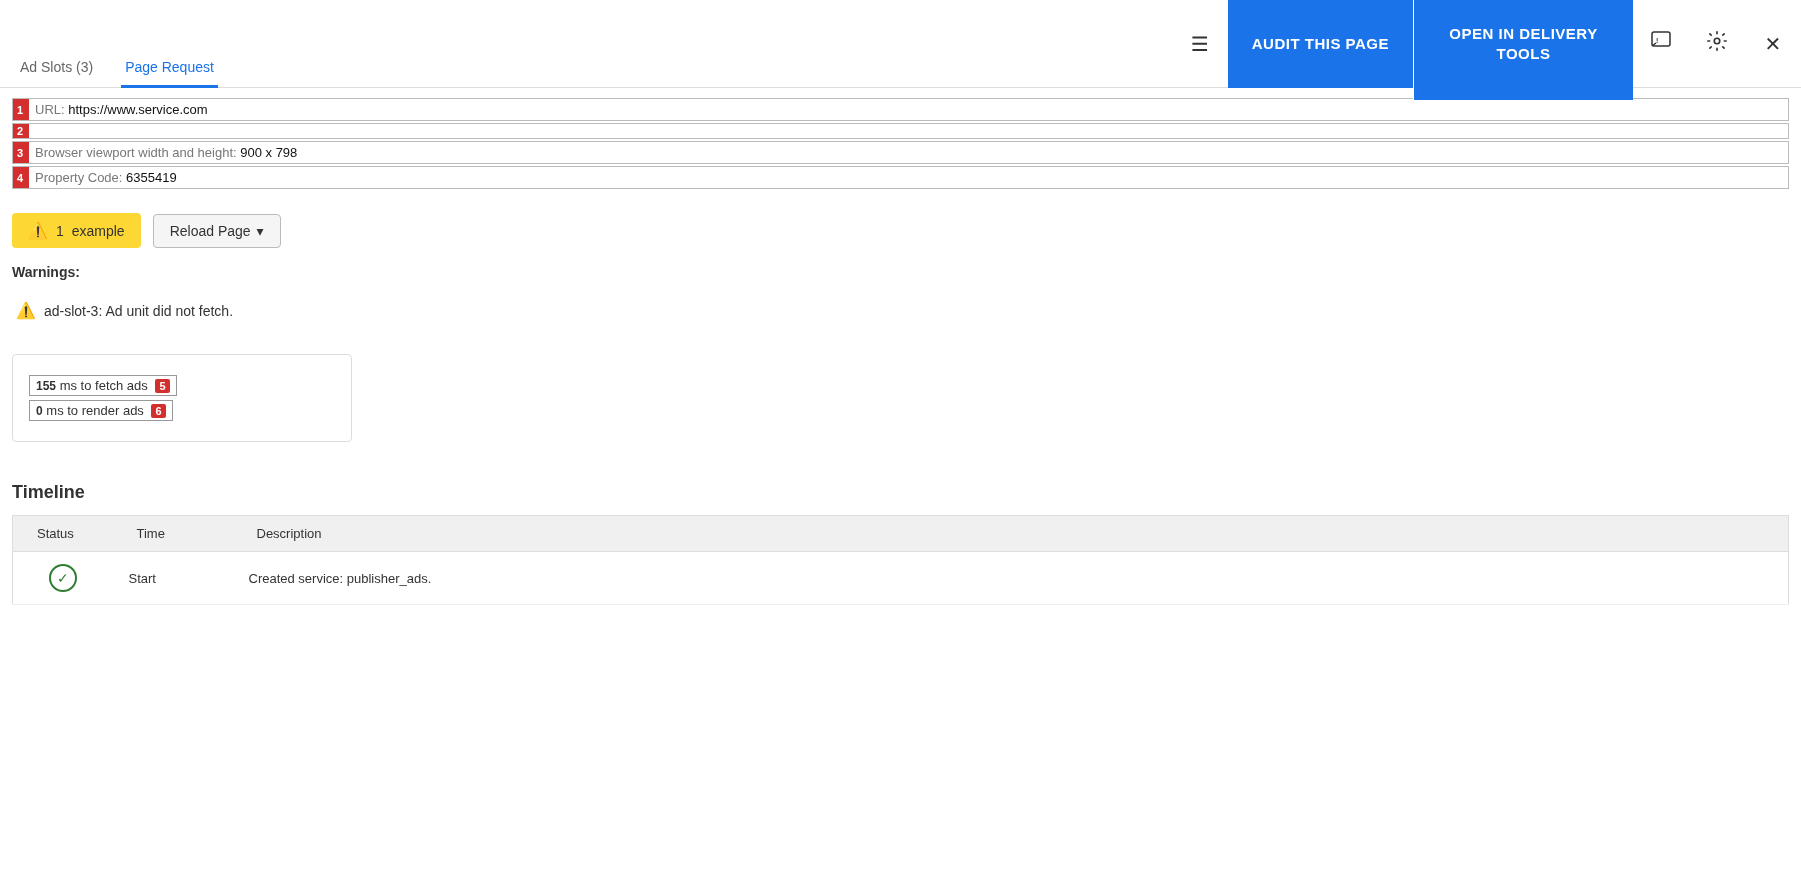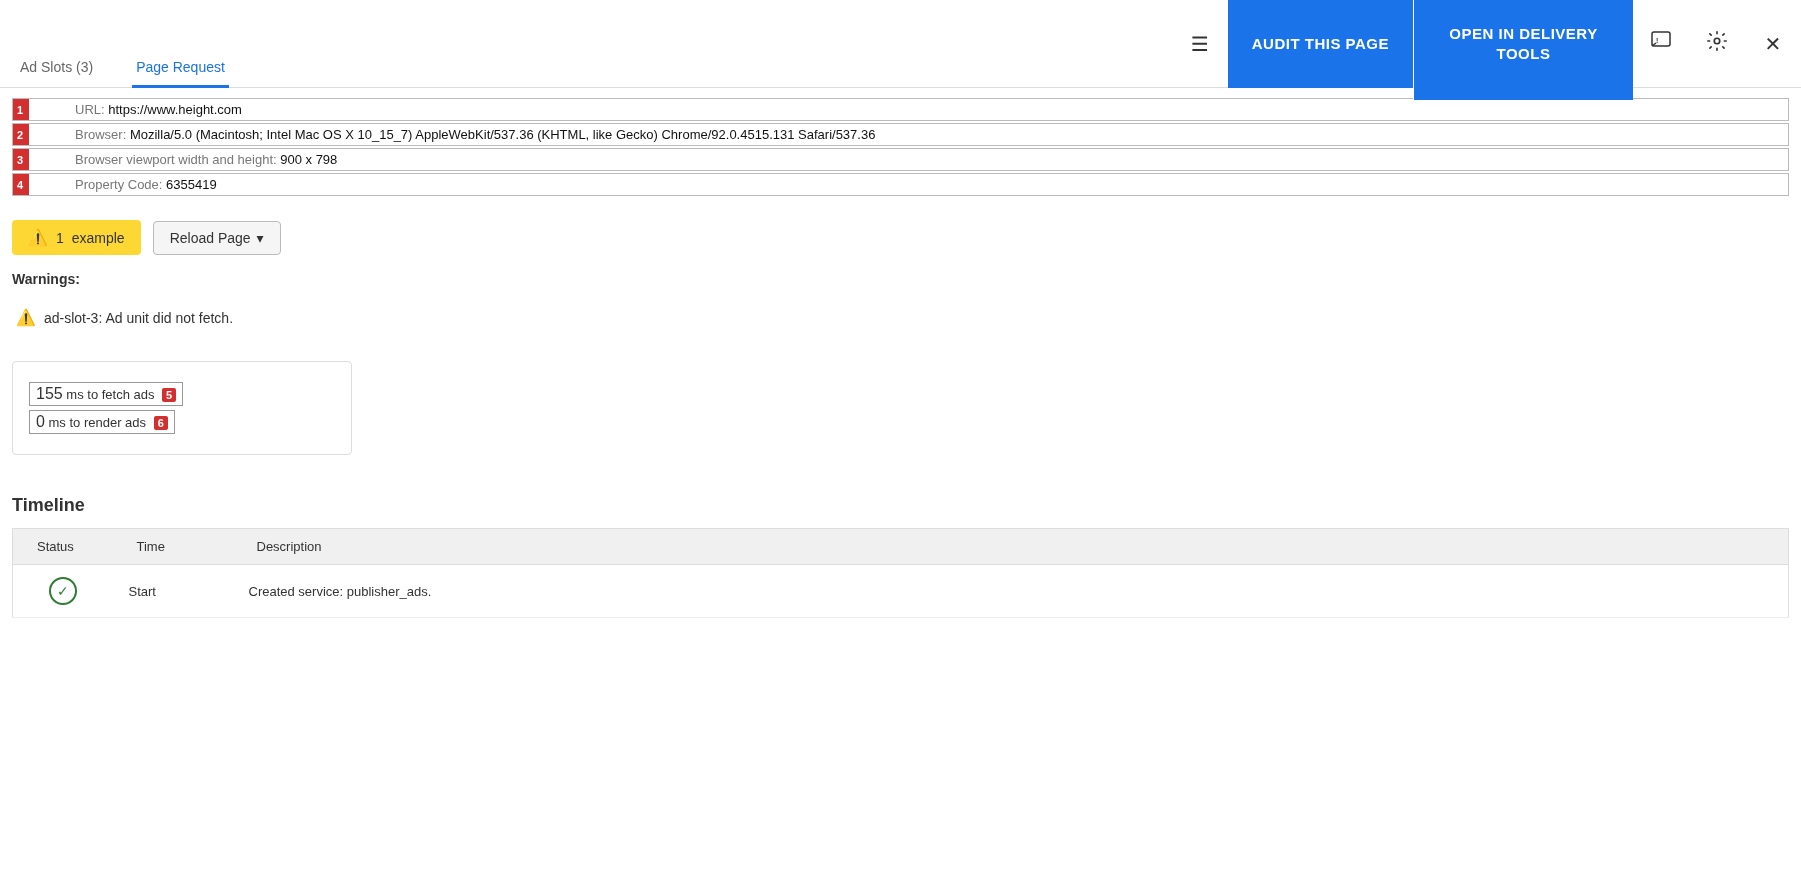--- a/index.html
+++ b/index.html
@@ -10,21 +10,21 @@
       display: flex;
       align-items: stretch;
       border-bottom: 1px solid #ddd;
       height: 88px;
       position: relative;
     }
     .tabs {
       display: flex;
       align-items: flex-end;
       padding: 0 16px;
-      gap: 35px;
+      gap: 24px;
     }
     .tab {
       padding: 10px 4px;
       cursor: pointer;
       font-size: 14px;
       color: #555;
       border-bottom: 3px solid transparent;
       margin-bottom: -1px;
     }
     .tab.active {
@@ -121,21 +121,20 @@
       align-self: stretch;
       display: flex;
       align-items: center;
     }
     .row-content {
       padding: 3px 6px;
       background: #fff;
     }
     .row-label {
       color: #777;
-      margin-left: 40px;
     }
     .row-value {
       color: #111;
     }
 
     
     .status-bar {
       display: flex;
       align-items: center;
       gap: 12px;
@@ -202,22 +201,22 @@
       gap: 8px;
       margin: 4px 0;
       font-size: 13px;
     }
     .stat-inner {
       border: 1px solid #999;
       padding: 2px 6px;
       background: #fff;
     }
     .stat-number {
-      font-weight: normal;
-      font-size: 16px;
+      font-weight: bold;
+      font-size: 12px;
     }
     .stat-badge {
       background: #d32f2f;
       color: #fff;
       font-size: 11px;
       font-weight: bold;
       padding: 1px 4px;
       border-radius: 2px;
       margin-left: 4px;
     }
@@ -303,28 +302,25 @@
   </div>
 </div>
 
 <div class="content">
 
   
   <div>
     <div class="info-row">
       <span class="row-number">1</span>
       <span class="row-content">
-        <span class="row-label">URL: </span><span class="row-value">https://www.height.com</span>
+        <span class="row-label">URL: </span><span class="row-value">https://www.service.com</span>
       </span>
     </div>
     <div class="info-row">
       <span class="row-number">2</span>
-      <span class="row-content">
-        <span class="row-label">Browser: </span><span class="row-value">Mozilla/5.0 (Macintosh; Intel Mac OS X 10_15_7) AppleWebKit/537.36 (KHTML, like Gecko) Chrome/92.0.4515.131 Safari/537.36</span>
-      </span>
     </div>
     <div class="info-row">
       <span class="row-number">3</span>
       <span class="row-content">
         <span class="row-label">Browser viewport width and height: </span><span class="row-value">900 x 798</span>
       </span>
     </div>
     <div class="info-row">
       <span class="row-number">4</span>
       <span class="row-content">

